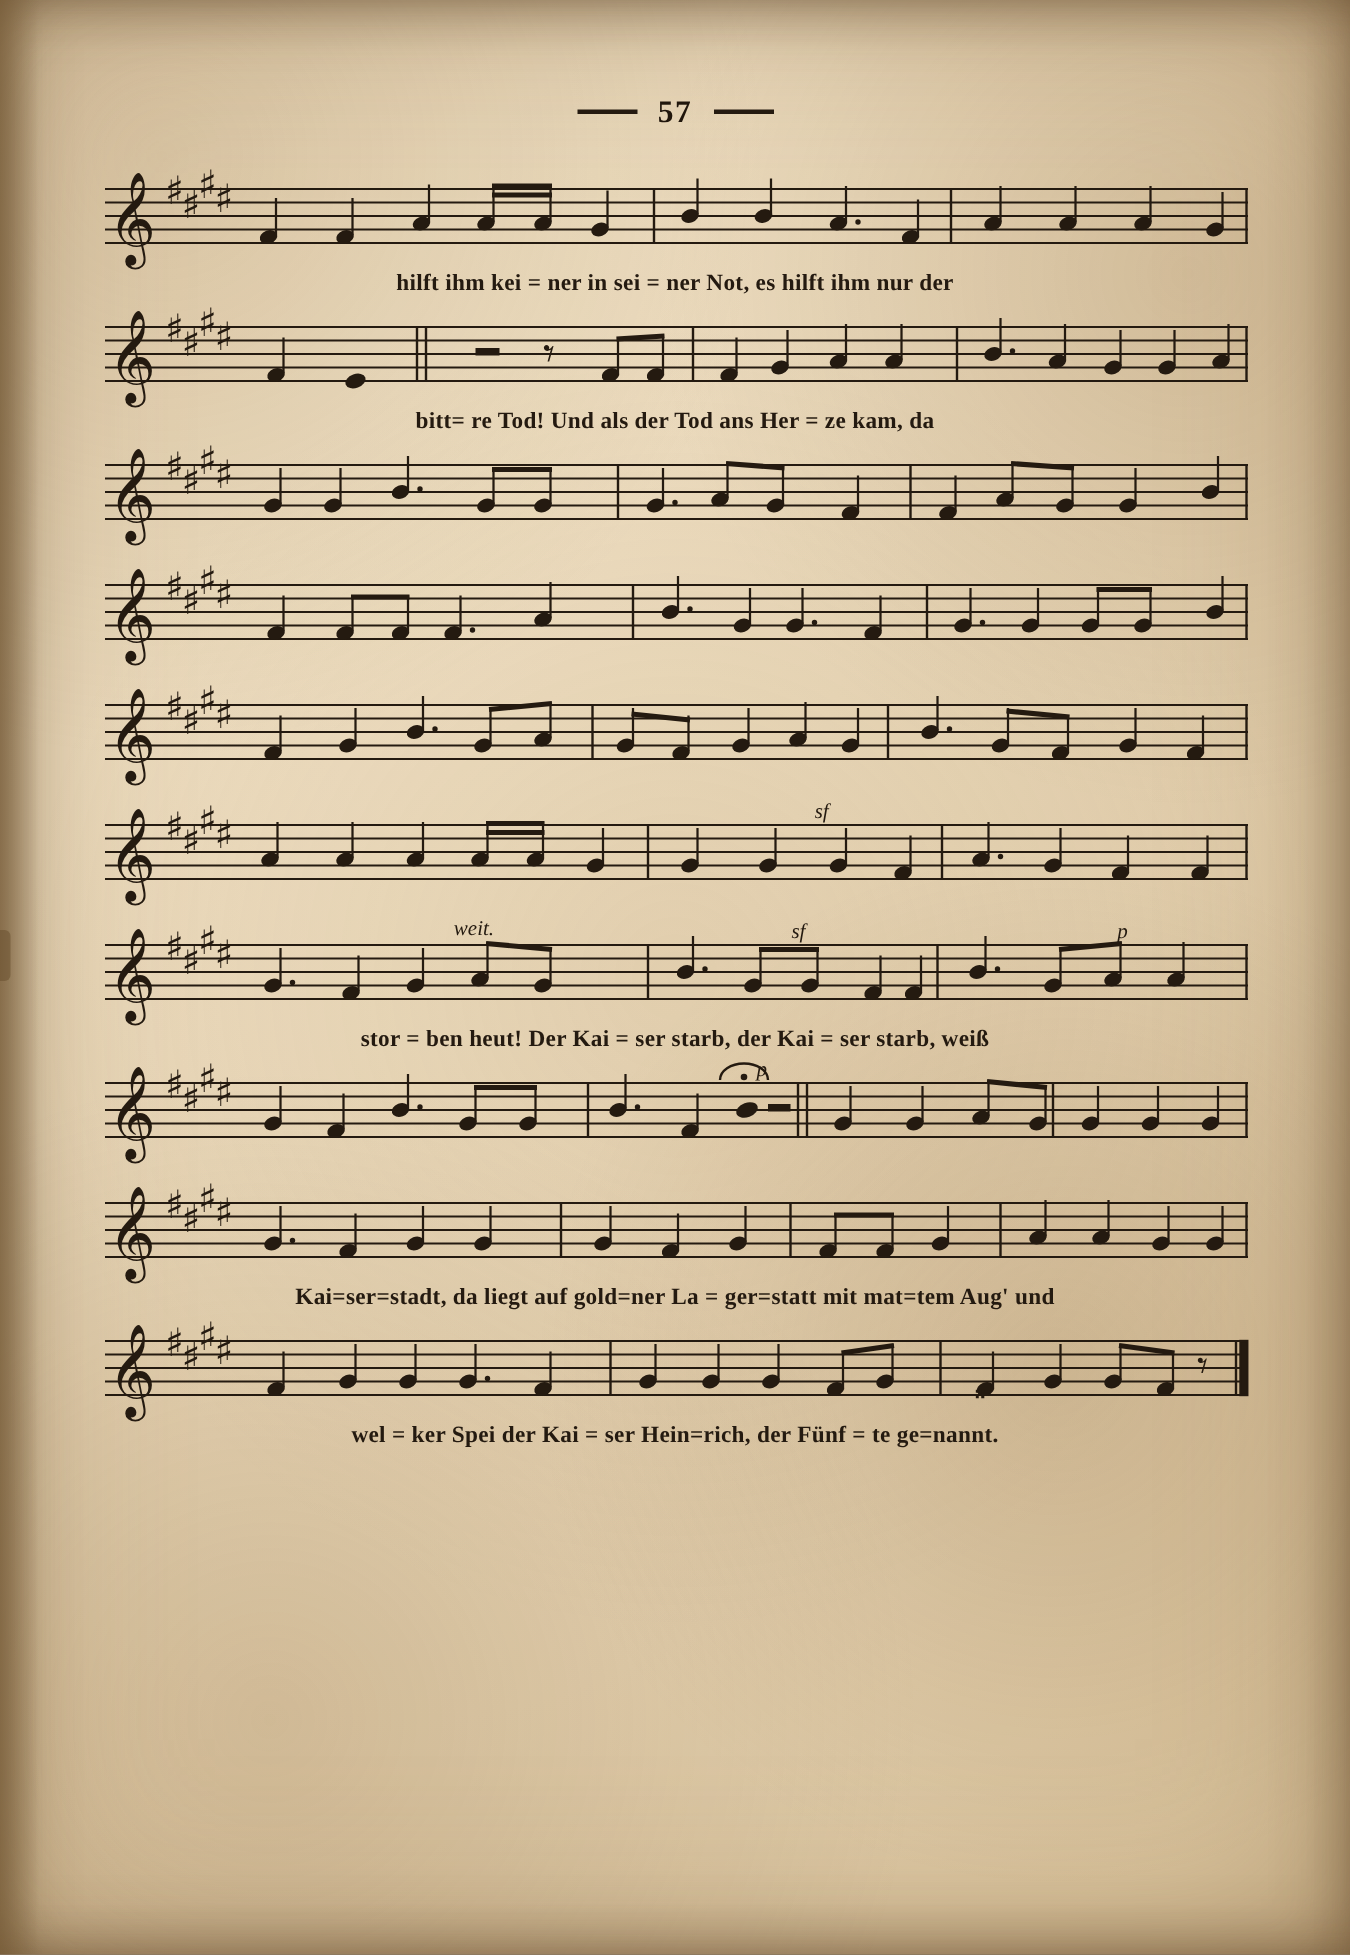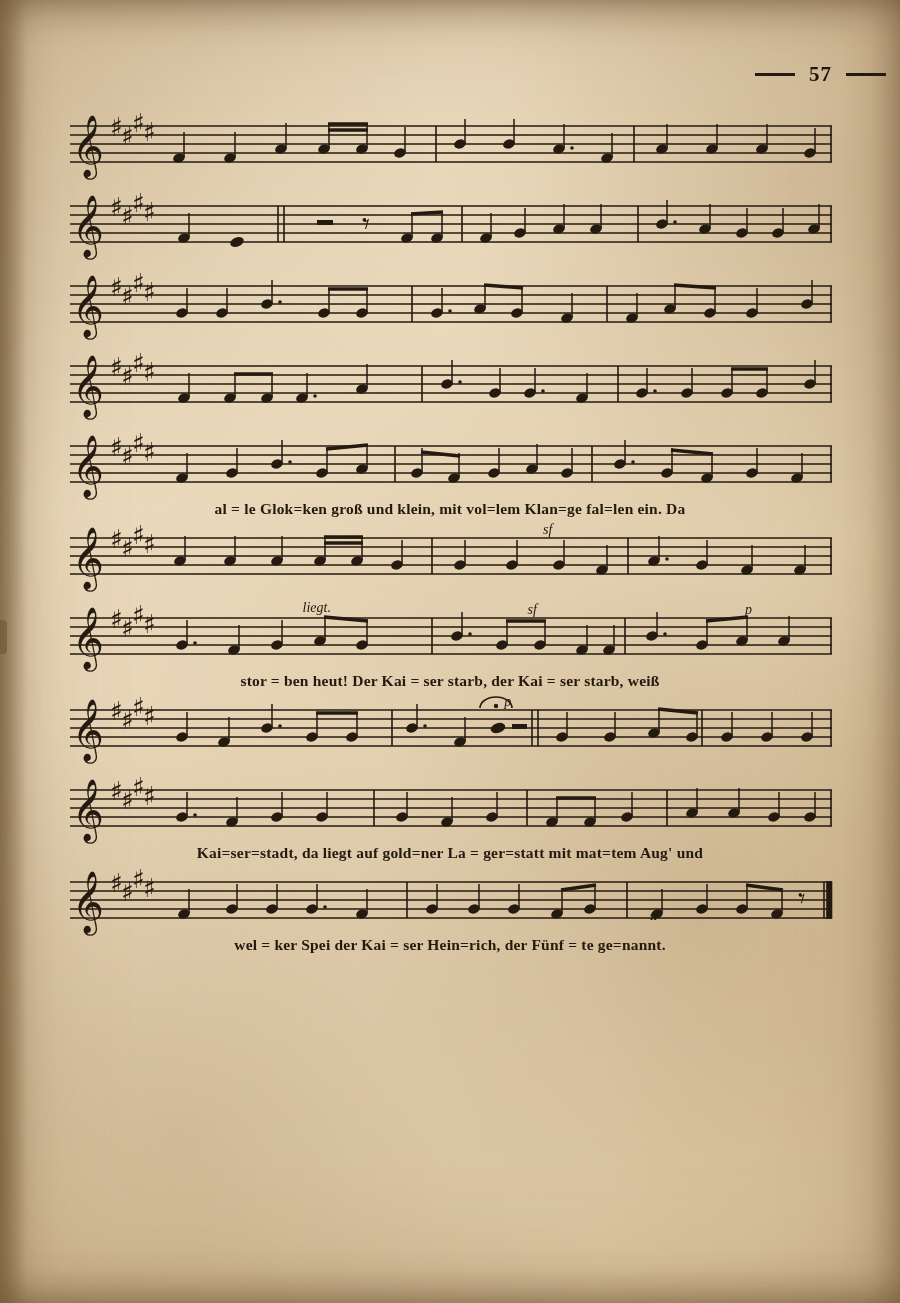--- a/index.html
+++ b/index.html
@@ -59,21 +59,21 @@
     background: rgba(105,80,48,0.55);
     border-radius: 0 4px 4px 0;
   }
 
   
   .page-header {
     position: absolute;
     top: 62px;
     left: 0;
     right: 0;
-    text-align: right;
+    text-align: center;
     color: #20160c;
   }
   .page-header .rule {
     display: inline-block;
     width: 40px;
     height: 3px;
     background: #241a10;
     vertical-align: middle;
     margin: 0 14px;
   }
@@ -202,20 +202,21 @@
               <line x1="753" y1="40" x2="753" y2="16"></line>
             </g>
 
             <g stroke-width="3.4">
               <line x1="266" y1="12" x2="306" y2="12"></line>
               <line x1="266" y1="18" x2="306" y2="18"></line>
             </g>
           </g>
         </svg>
       </div>
+      <div class="lyric">hilft ihm kei = ner in   sei = ner Not, es   hilft ihm nur der</div>
     </div>
 
     <div class="system">
       <div class="staff-wrap">
         <svg width="776" height="74" viewBox="0 0 776 74">
           <g class="ink">
             <g stroke-width="1.3">
               <line x1="8" y1="14" x2="770" y2="14"></line>
               <line x1="8" y1="23" x2="770" y2="23"></line>
               <line x1="8" y1="32" x2="770" y2="32"></line>
@@ -270,20 +271,21 @@
               <line x1="685" y1="40" x2="685" y2="16"></line>
               <line x1="721" y1="40" x2="721" y2="16"></line>
               <line x1="757" y1="36" x2="757" y2="12"></line>
             </g>
             <g stroke-width="3.4">
               <line x1="349" y1="22" x2="381" y2="20"></line>
             </g>
           </g>
         </svg>
       </div>
+      <div class="lyric">bitt= re Tod!        Und  als der Tod ans  Her =  ze kam, da</div>
     </div>
 
     <div class="system">
       <div class="staff-wrap">
         <svg width="776" height="74" viewBox="0 0 776 74">
           <g class="ink">
             <g stroke-width="1.3">
               <line x1="8" y1="14" x2="770" y2="14"></line>
               <line x1="8" y1="23" x2="770" y2="23"></line>
               <line x1="8" y1="32" x2="770" y2="32"></line>
@@ -474,21 +476,20 @@
               <line x1="740" y1="45" x2="740" y2="21"></line>
             </g>
             <g stroke-width="3.4">
               <line x1="264" y1="17" x2="306" y2="13"></line>
               <line x1="359" y1="20" x2="398" y2="24"></line>
               <line x1="609" y1="18" x2="651" y2="22"></line>
             </g>
           </g>
         </svg>
       </div>
-      <div class="lyric">al = le  Glok=ken groß und klein, mit vol=lem Klan=ge  fal=len  ein. Da</div>
     </div>
 
     <div class="system">
       <div class="dyn" style="left:62%; top:-2px;">sf</div>
       <div class="staff-wrap">
         <svg width="776" height="74" viewBox="0 0 776 74">
           <g class="ink">
             <g stroke-width="1.3">
               <line x1="8" y1="14" x2="770" y2="14"></line>
               <line x1="8" y1="23" x2="770" y2="23"></line>
@@ -544,21 +545,21 @@
             <g stroke-width="3.4">
               <line x1="262" y1="13" x2="301" y2="13"></line>
               <line x1="262" y1="19" x2="301" y2="19"></line>
             </g>
           </g>
         </svg>
       </div>
     </div>
 
     <div class="system">
-      <div class="dyn" style="left:31%; top:-4px;">liegt.</div>
+      <div class="dyn" style="left:31%; top:-4px;">weit.</div>
       <div class="dyn" style="left:60%; top:-2px;">sf</div>
       <div class="dyn" style="left:88%; top:-2px;">p</div>
       <div class="staff-wrap">
         <svg width="776" height="74" viewBox="0 0 776 74">
           <g class="ink">
             <g stroke-width="1.3">
               <line x1="8" y1="14" x2="770" y2="14"></line>
               <line x1="8" y1="23" x2="770" y2="23"></line>
               <line x1="8" y1="32" x2="770" y2="32"></line>
               <line x1="8" y1="41" x2="770" y2="41"></line>

